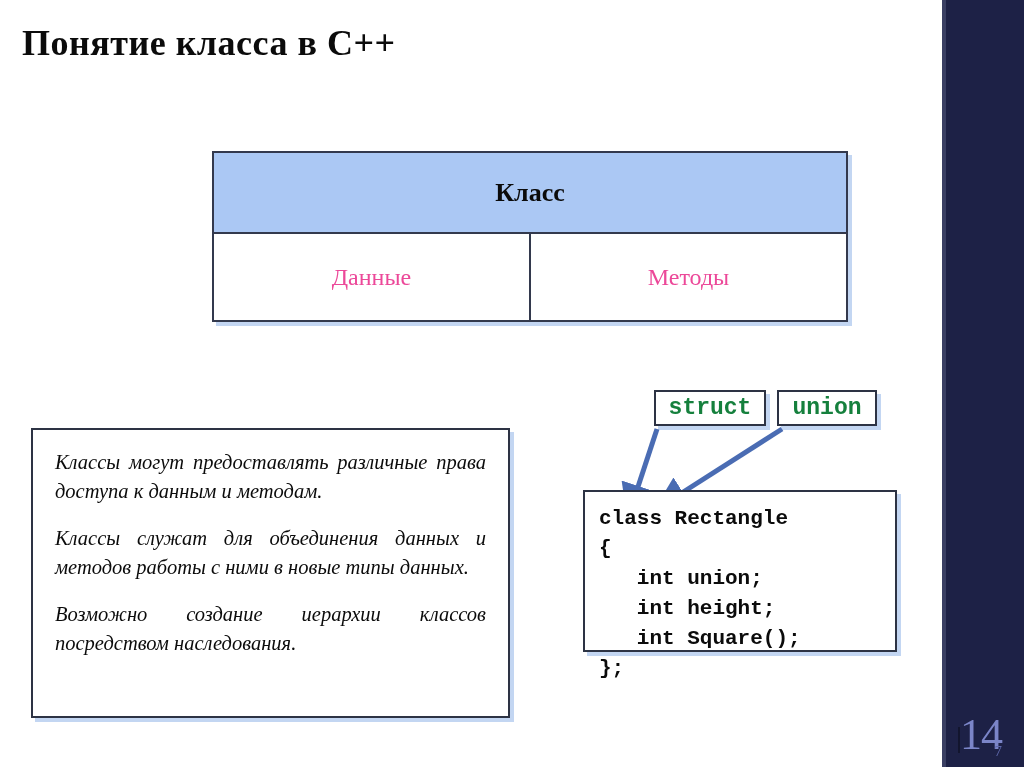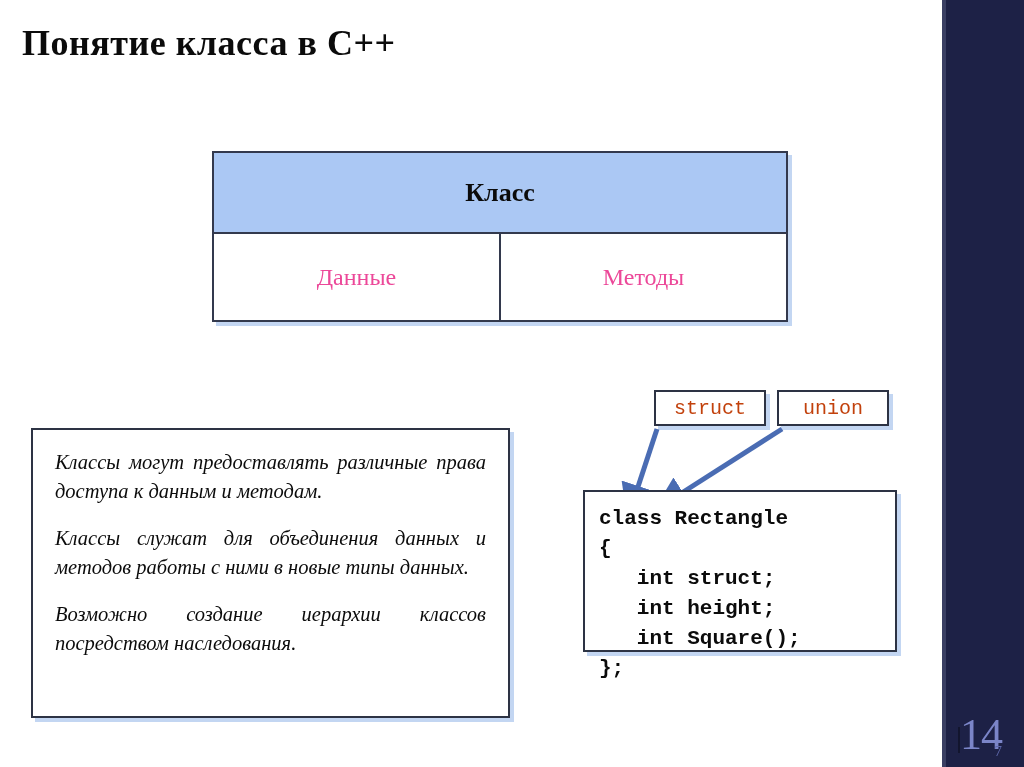--- a/index.html
+++ b/index.html
@@ -77,21 +77,21 @@
     line-height: 42px;
     color: #0b0b0b;
     letter-spacing: 0.5px;
   }
 
   
   .class-table {
     position: absolute;
     left: 212px;
     top: 151px;
-    width: 576px;
+    width: 636px;
     box-shadow: 4px 4px 0 0 #c3d6f2;
   }
   .class-table-header {
     height: 83px;
     background: #abc8f4;
     border: 2px solid #33394d;
     box-sizing: border-box;
     display: flex;
     align-items: center;
     justify-content: center;
@@ -149,26 +149,26 @@
   .kw-box {
     position: absolute;
     border: 2px solid #2d3344;
     background: #ffffff;
     box-sizing: border-box;
     box-shadow: 4px 4px 0 0 #c3d6f2;
     display: flex;
     align-items: center;
     justify-content: center;
     font-family: "Liberation Mono", monospace;
-    font-weight: normal;
-    font-size: 20px;
-    color: #c2410c;
+    font-weight: bold;
+    font-size: 23px;
+    color: #15803d;
   }
   .kw-struct { left: 654px; top: 390px; width: 112px; height: 36px; }
-  .kw-union  { left: 777px; top: 390px; width: 112px; height: 36px; }
+  .kw-union  { left: 777px; top: 390px; width: 100px; height: 36px; }
 
   
   .arrows {
     position: absolute;
     left: 0; top: 0;
     width: 1024px; height: 767px;
     pointer-events: none;
   }
 
   
@@ -223,21 +223,21 @@
         <path d="M0,0 L7,3.5 L0,7 z" fill="#4a6cb3"></path>
       </marker>
     </defs>
     <line x1="657" y1="429" x2="632" y2="505" stroke="#4a6cb3" stroke-width="5" marker-end="url(#ah)"></line>
     <line x1="782" y1="429" x2="666" y2="503" stroke="#4a6cb3" stroke-width="5" marker-end="url(#ah)"></line>
   </svg>
 
   <div class="code-box">
     <div class="code-line">class Rectangle</div>
     <div class="code-line">{</div>
-    <div class="code-line">   int struct;</div>
+    <div class="code-line">   int union;</div>
     <div class="code-line">   int height;</div>
     <div class="code-line">   int Square();</div>
     <div class="code-line">};</div>
   </div>
 
   <div class="sidebar-edge"></div>
   <div class="sidebar">
     <div class="page-tick"></div>
     <div class="page-number">14</div>
     <div class="page-number-sub">7</div>

